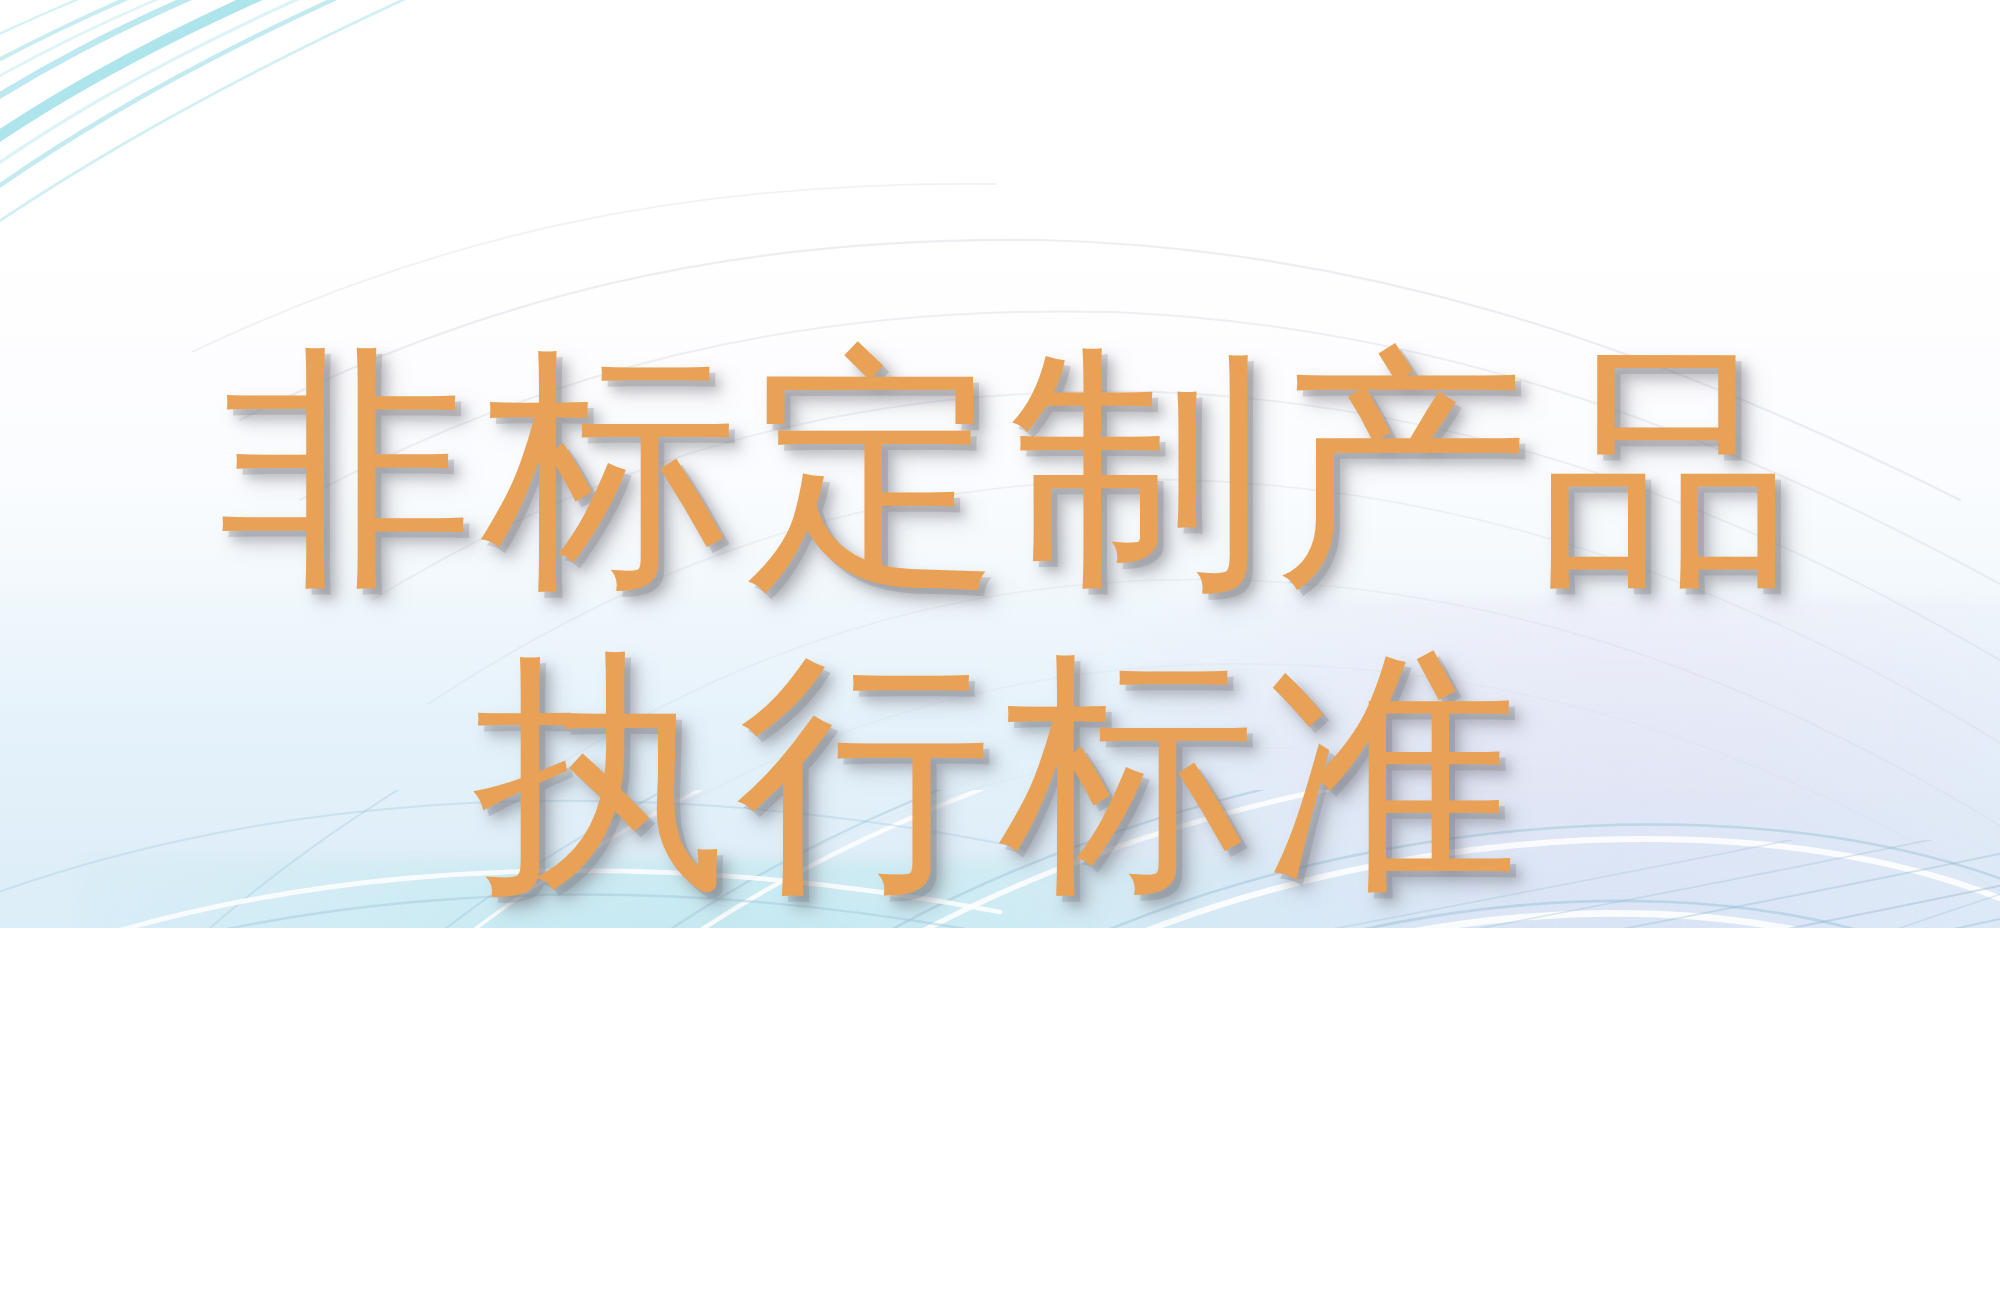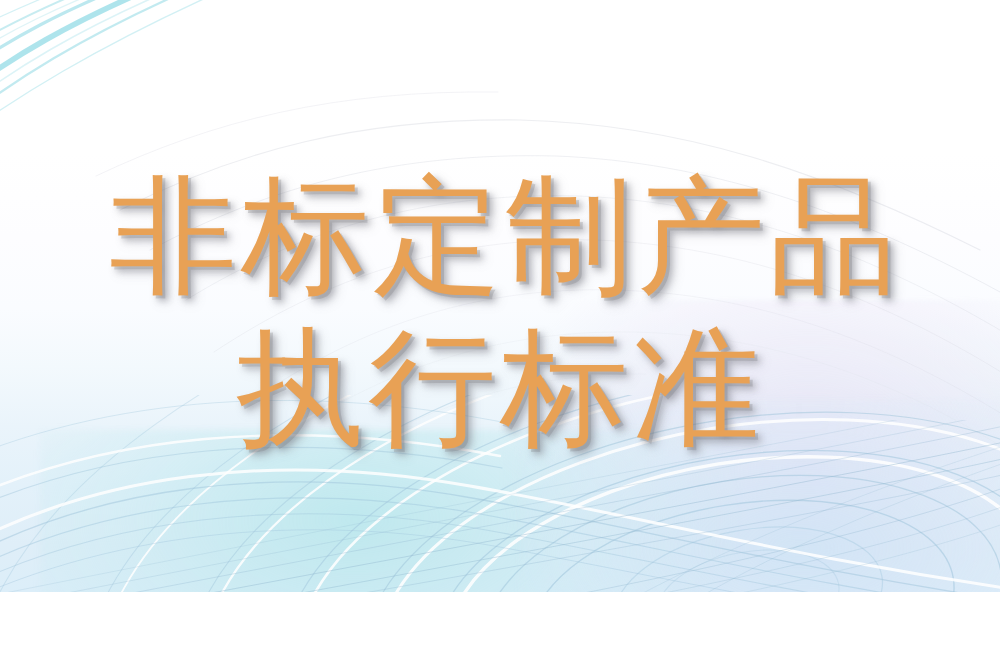--- a/index.html
+++ b/index.html
@@ -9,21 +9,21 @@
     background: #ffffff;
   }
   body {
     font-family: "Liberation Serif", "DejaVu Serif", serif;
   }
 
   
   .slide {
     position: relative;
     width: 1000px;
-    height: 592px;
+    height: 464px;
     overflow: hidden;
     background: #ffffff;
     user-select: none;
   }
 
   
   .bg-base {
     position: absolute;
     inset: 0;
     background:

